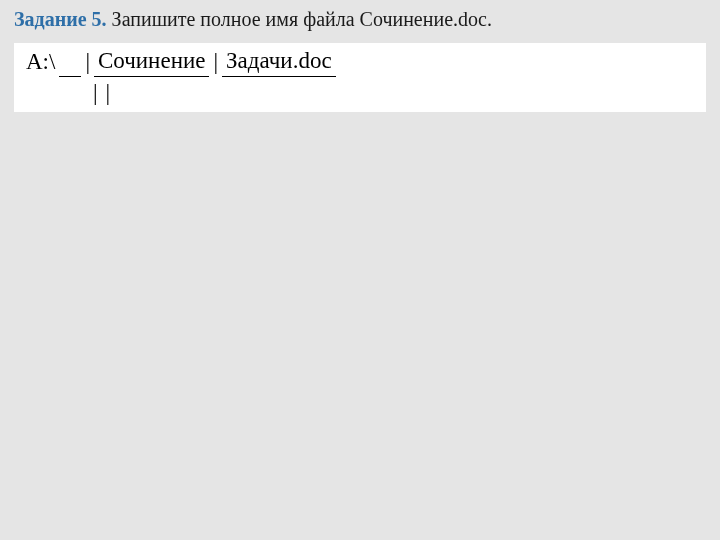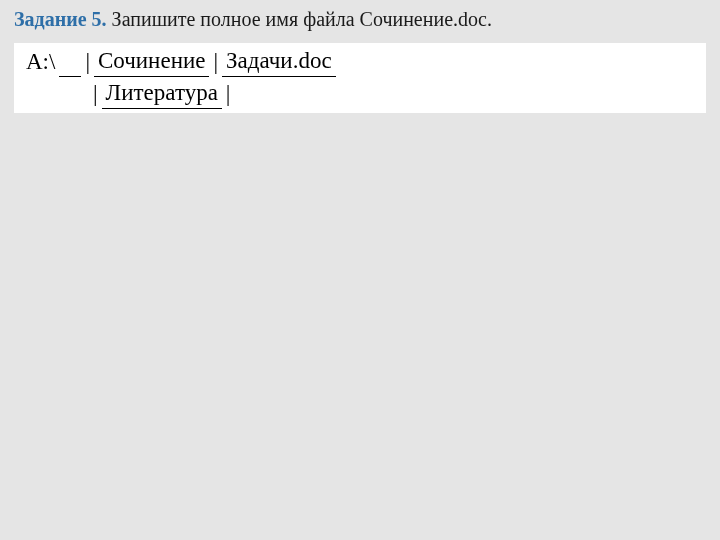--- a/index.html
+++ b/index.html
@@ -65,16 +65,15 @@
     <span class="cell-plain">A:\</span>
     <span class="gap" style="width:22px"></span>
     <span class="sep">|</span>
     <span class="cell-under">Сочинение</span>
     <span class="sep">|</span>
     <span class="cell-under">Задачи.doc</span>
   </div>
   <div class="row">
     <span class="indent" style="width:67px"></span>
     <span class="sep">|</span>
-    <span class="cell-under">Литература</span>
     <span class="sep">|</span>
   </div>
 </div>
 
 </body></html>

